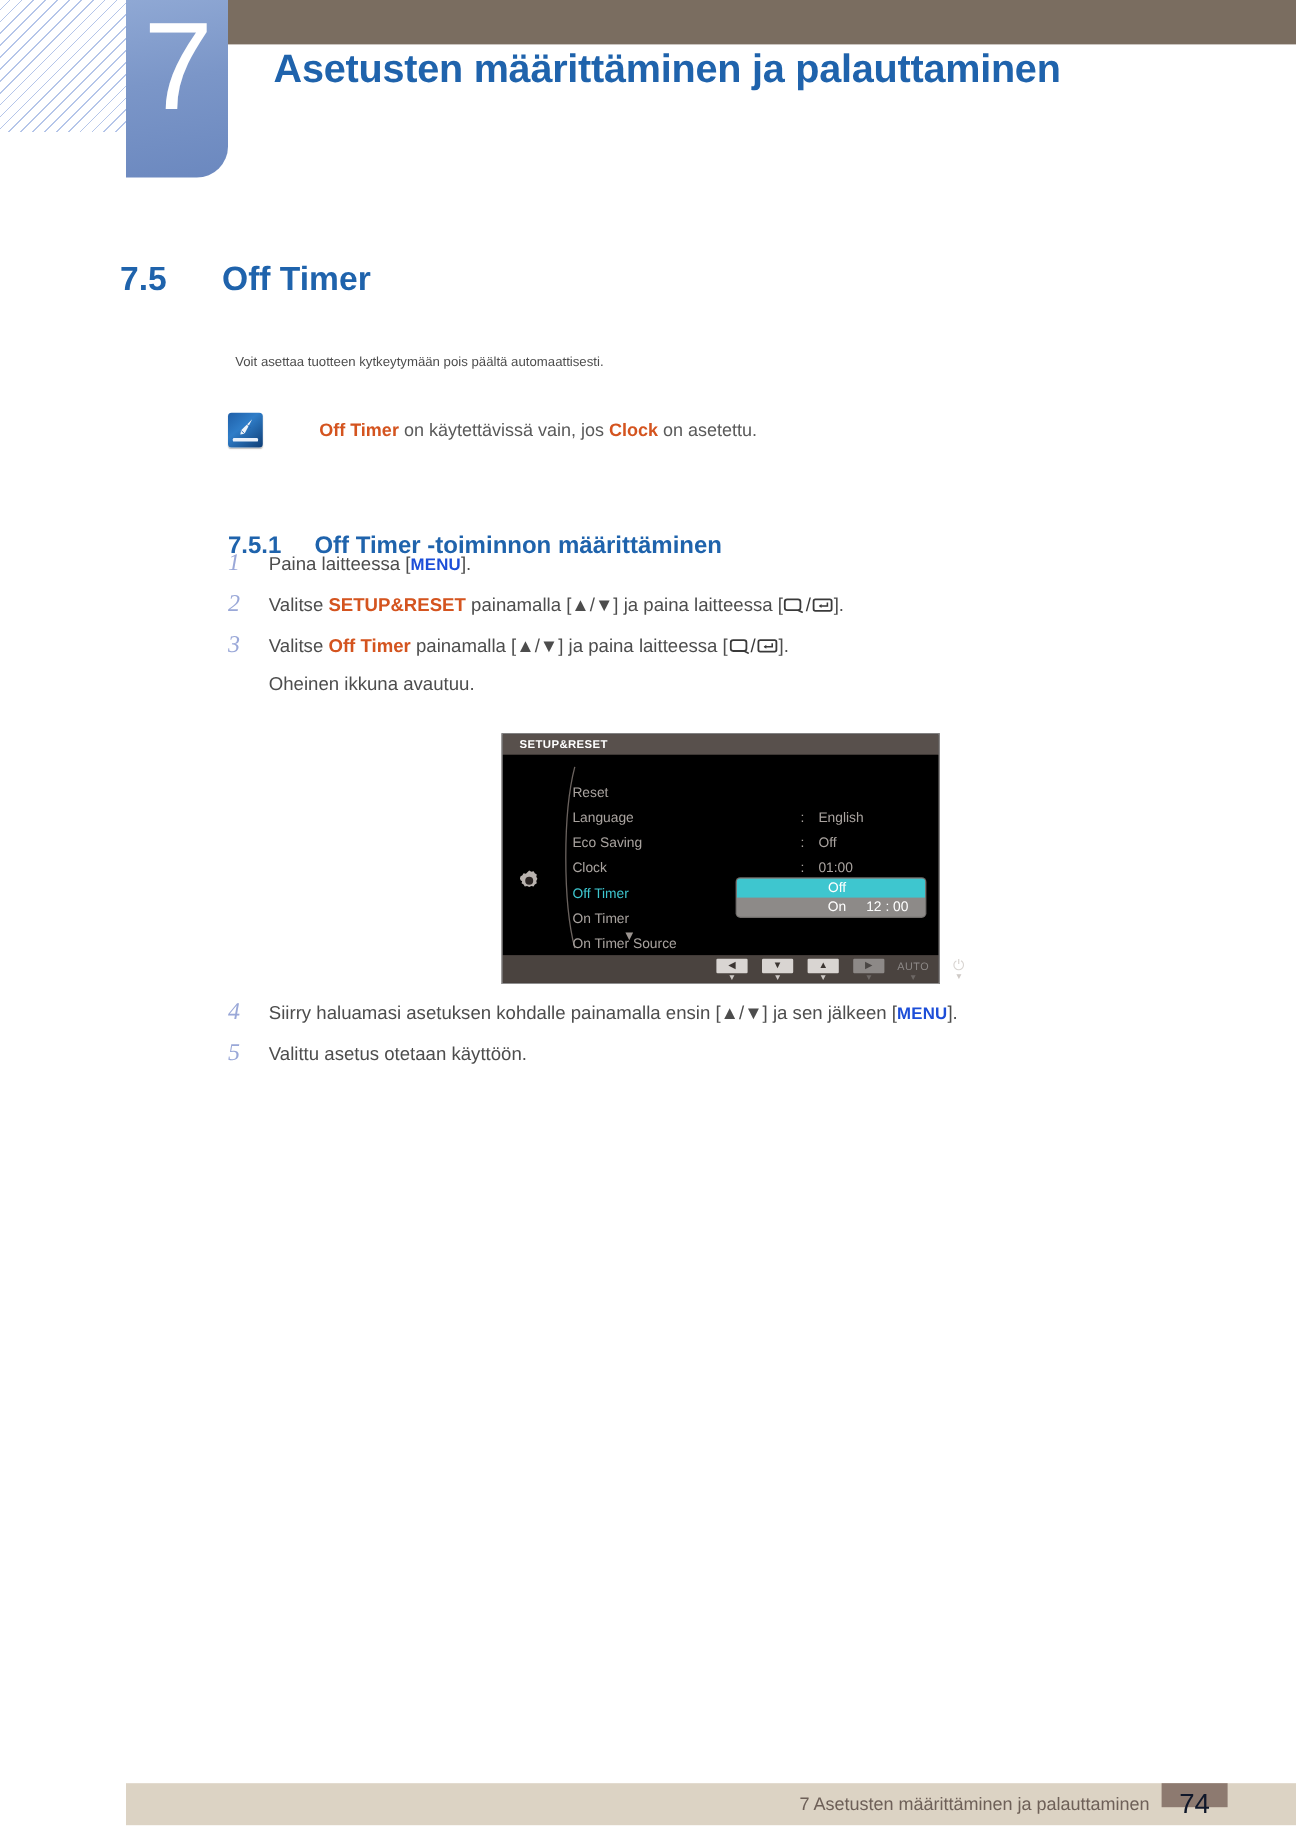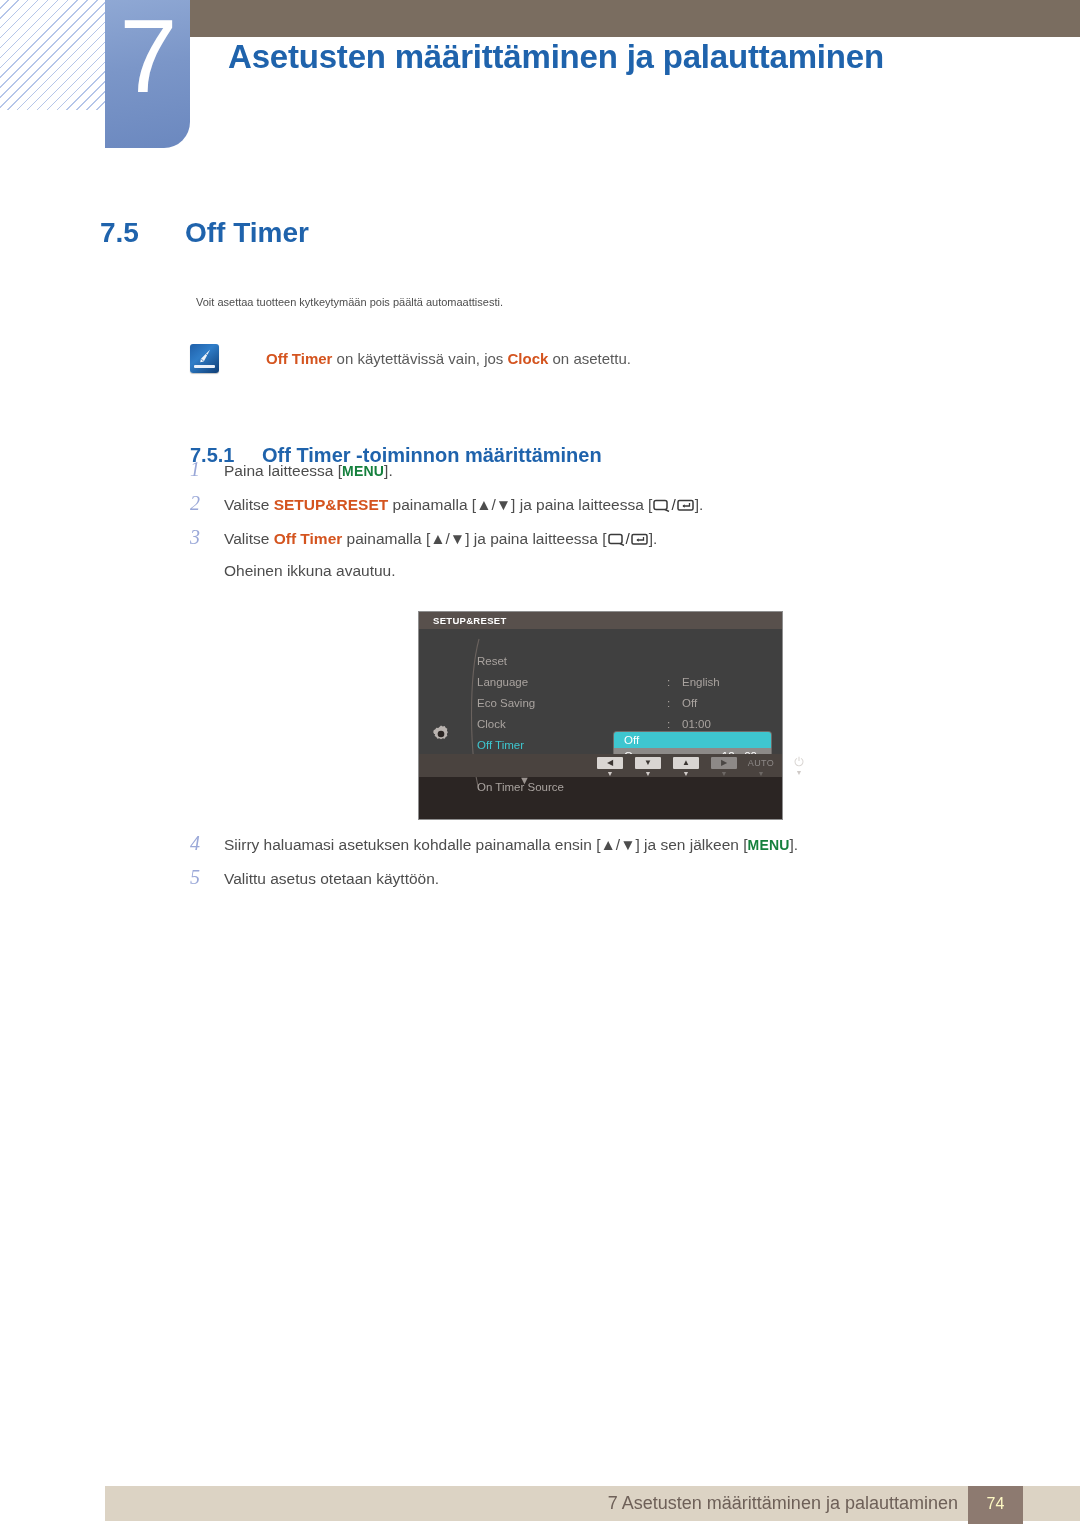--- a/index.html
+++ b/index.html
@@ -164,21 +164,21 @@
     margin-left: 34px;
     font-size: 15.5px;
     color: #4d4d4d;
     line-height: 22px;
     margin-top: 8px;
     margin-bottom: 4px;
   }
   .keycap {
     font-weight: bold;
     font-size: 14px;
-    color: #15803d;
+    color: #1d4ed8;
     letter-spacing: 0.2px;
   }
 
   .ic-src, .ic-ent {
     display: inline-block;
     vertical-align: -2px;
     width: 19px; height: 14px;
     position: relative;
   }
   .ic-src svg, .ic-ent svg { display: block; }
@@ -198,22 +198,23 @@
     background: #58504c;
     color: #ffffff;
     font-size: 9.5px;
     font-weight: bold;
     letter-spacing: 0.3px;
     padding-left: 14px;
     line-height: 17px;
   }
   .osd-body {
     position: relative;
-    height: 125px;
-    background: #404040;
+    height: 167px;
+    background: #000000;
+    text-align: center;
   }
   .osd-gear {
     position: absolute;
     left: 12px; top: 95px;
     width: 20px; height: 20px;
   }
   .osd-curve {
     position: absolute;
     left: 44px; top: 8px;
     width: 22px; height: 155px;
@@ -304,31 +305,31 @@
     left: 105px; top: 1486px;
     width: 975px;
     height: 35px;
     background: #dcd3c4;
   }
   .footer-text {
     position: absolute;
     right: 122px;
     top: 0;
     line-height: 35px;
-    font-size: 18px;
+    font-size: 15px;
     color: #6e6058;
     white-space: nowrap;
   }
   .footer-pageno {
     position: absolute;
     left: 863px; top: 0;
-    width: 55px; height: 38px;
+    width: 55px; height: 20px;
     background: #8d7a70;
-    color: #fef9c3;
-    font-size: 16px;
+    color: #0f172a;
+    font-size: 23px;
     line-height: 35px;
     text-align: center;
   }
 </style>
 </head>
 <body>
 
 <div id="chapter-header">
   <div class="hatch"></div>
   <div class="brownbar"></div>

